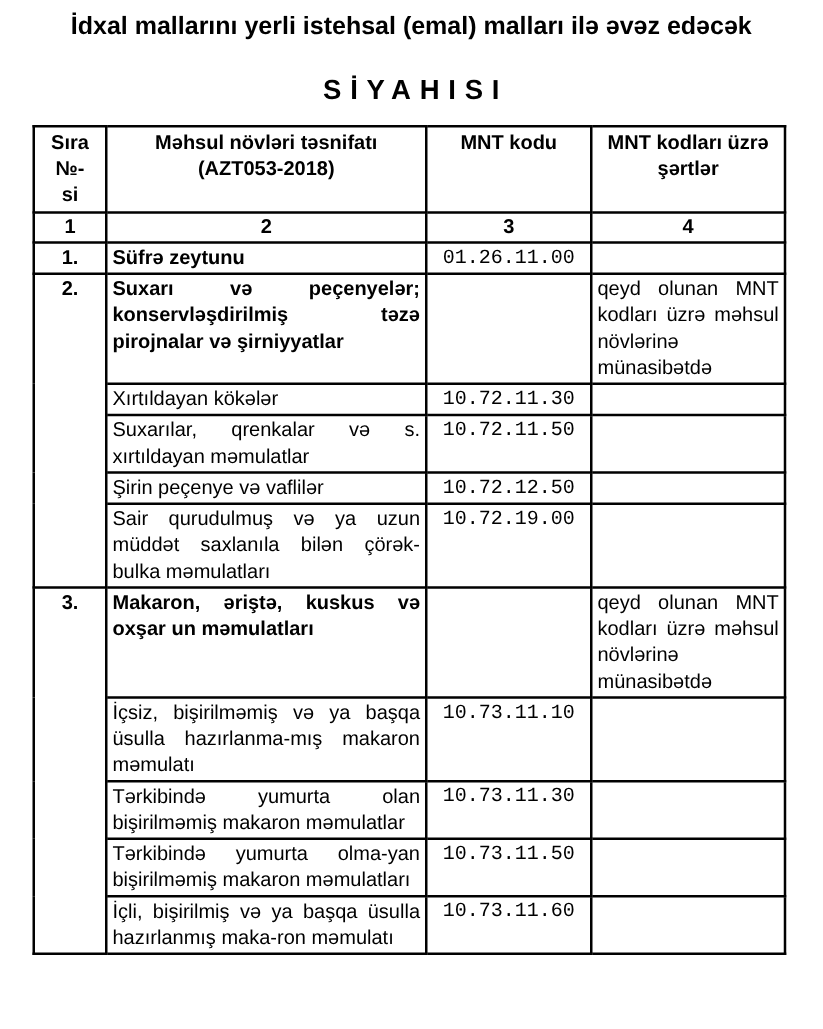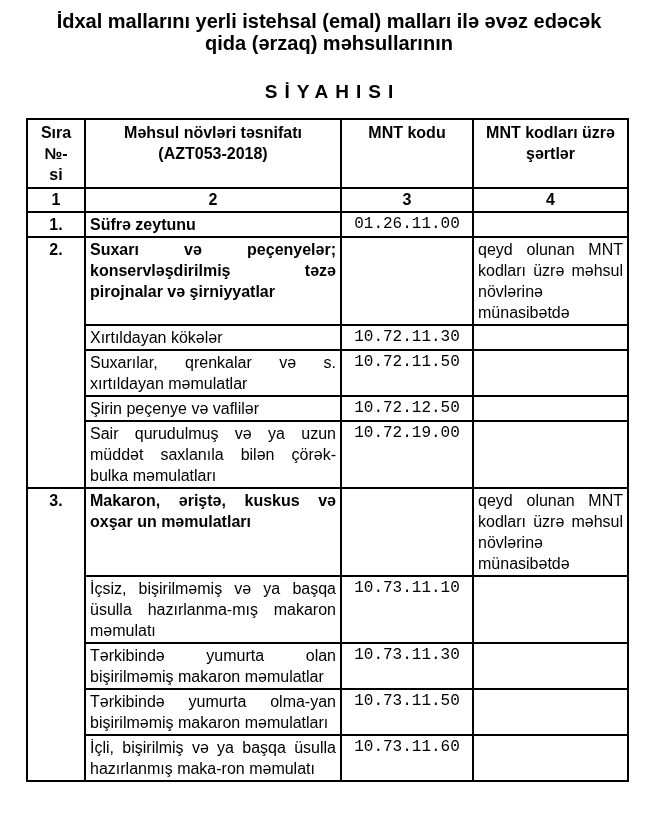--- a/index.html
+++ b/index.html
@@ -17,21 +17,21 @@
     margin-top: 10px;
     text-align: center;
     font-weight: bold;
     font-size: 20px;
     line-height: 22px;
   }
   .list-heading {
     margin-top: 27px;
     text-align: center;
     font-weight: bold;
-    font-size: 19px;
+    font-size: 22px;
     letter-spacing: 7px;
     text-indent: 7px; 
   }
   table.product-table {
     border-collapse: collapse;
     table-layout: fixed;
     width: 601px;
     margin: 15px 0 0 26px;
     border: 2.5px solid #000000;
   }
@@ -75,21 +75,20 @@
   }
   tr.colnum-row td {
     padding: 0 2px 1px 2px;
   }
 </style>
 </head>
 <body>
 
 <div class="doc-title">
   <div>İdxal mallarını yerli istehsal (emal) malları ilə əvəz edəcək</div>
-  <div>qida (ərzaq) məhsullarının</div>
 </div>
 
 <div class="list-heading">SİYAHISI</div>
 
 <table class="product-table">
   <colgroup>
     <col style="width:58px">
     <col style="width:256px">
     <col style="width:132px">
     <col style="width:155px">

